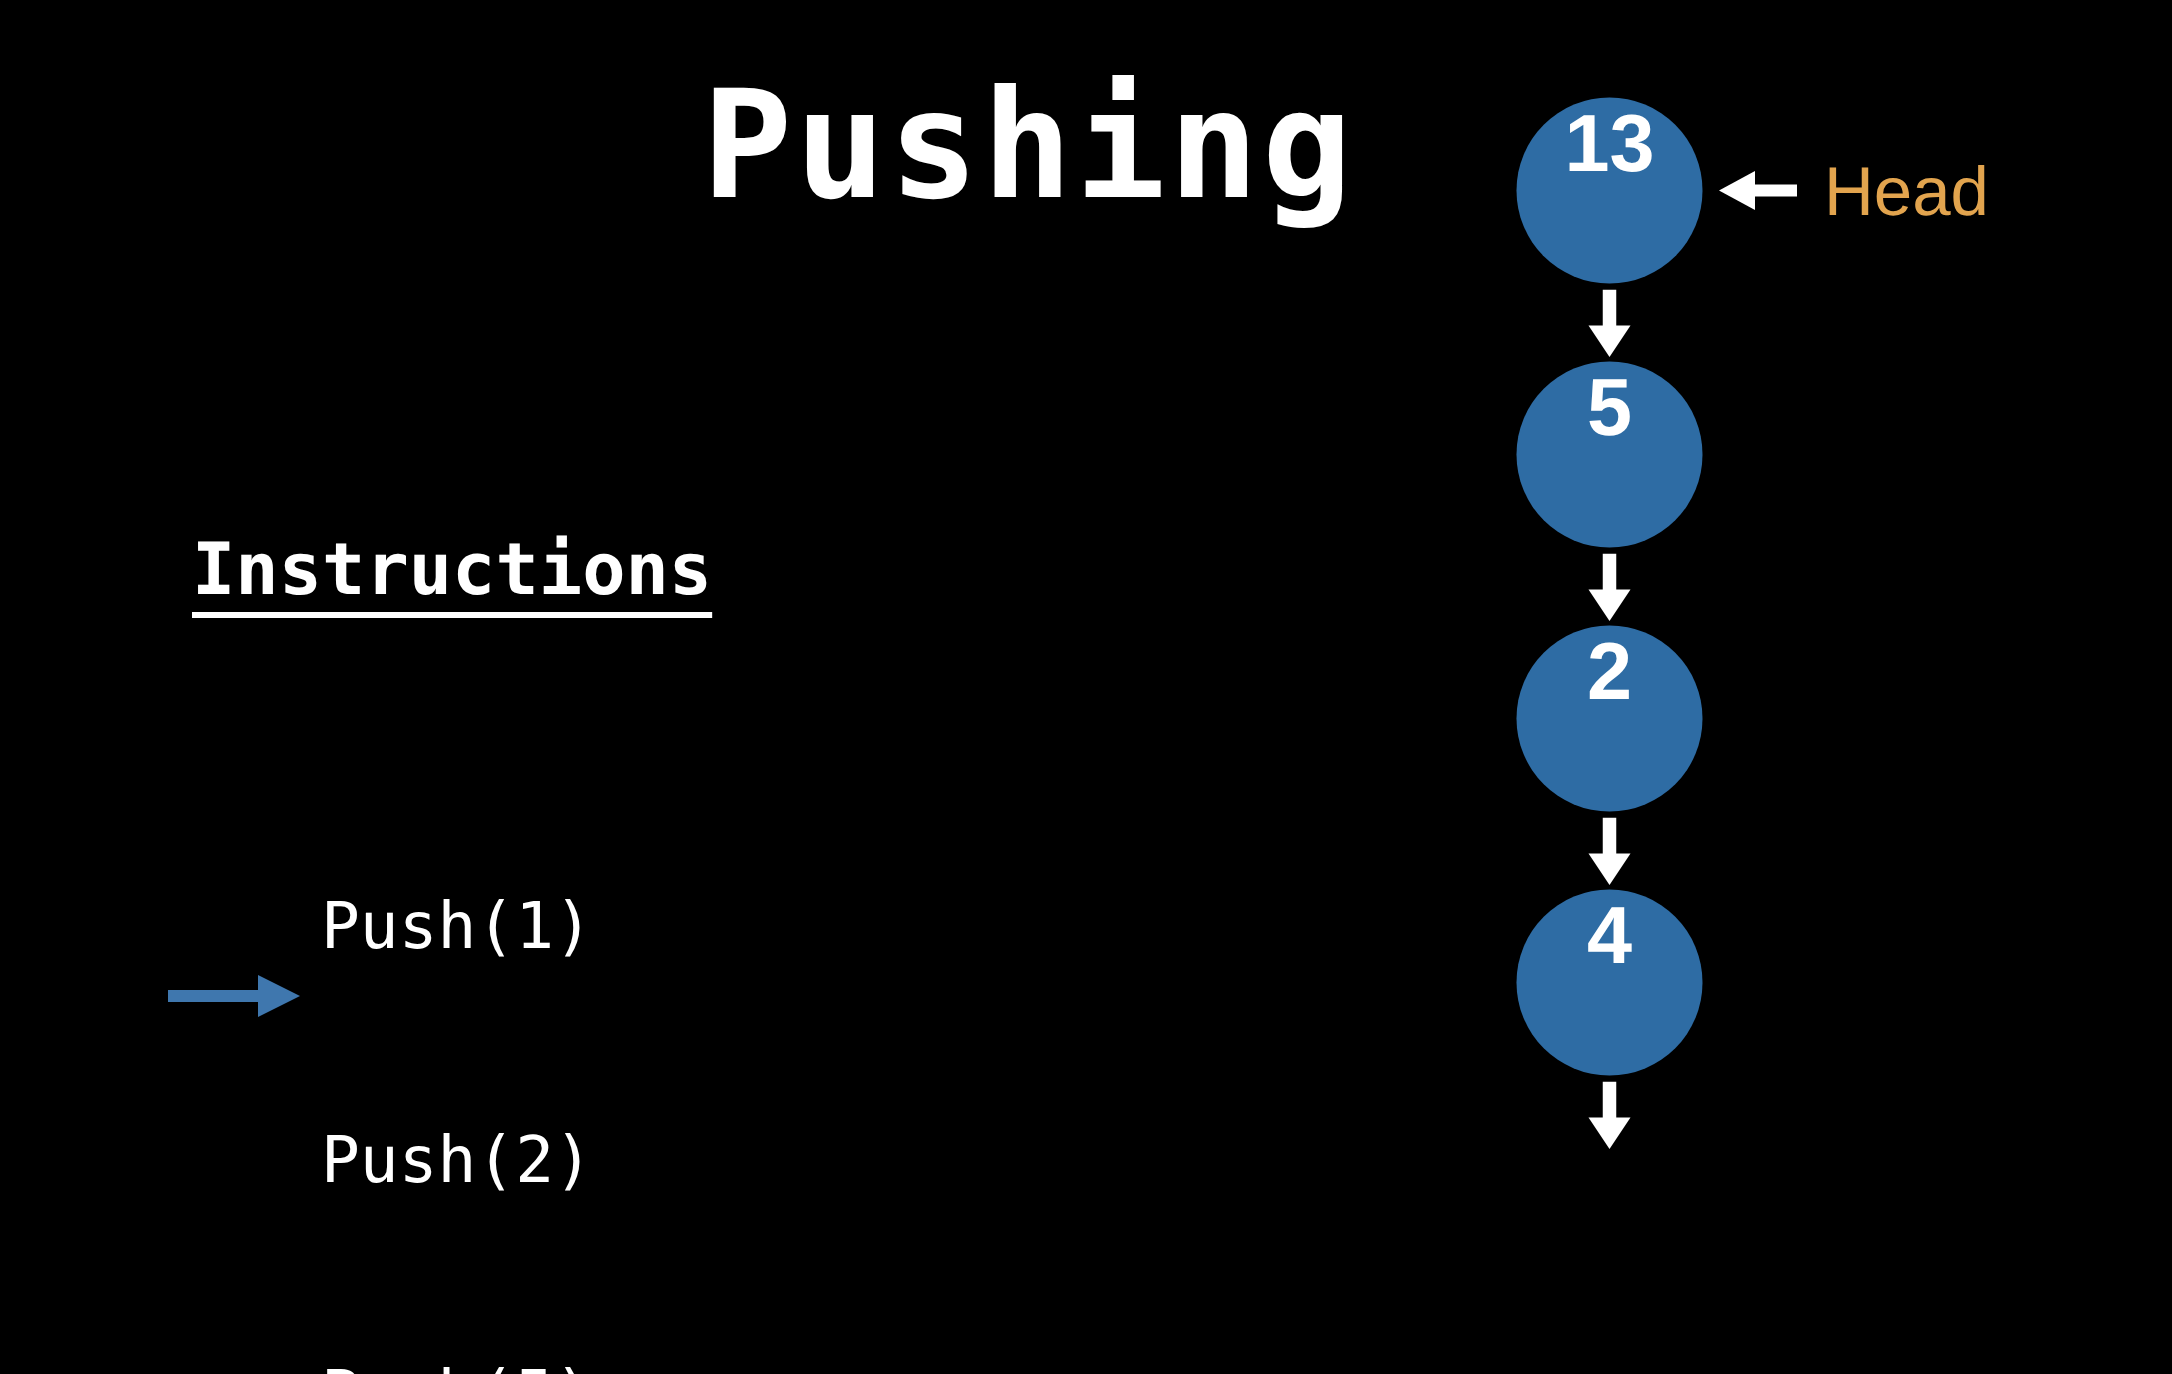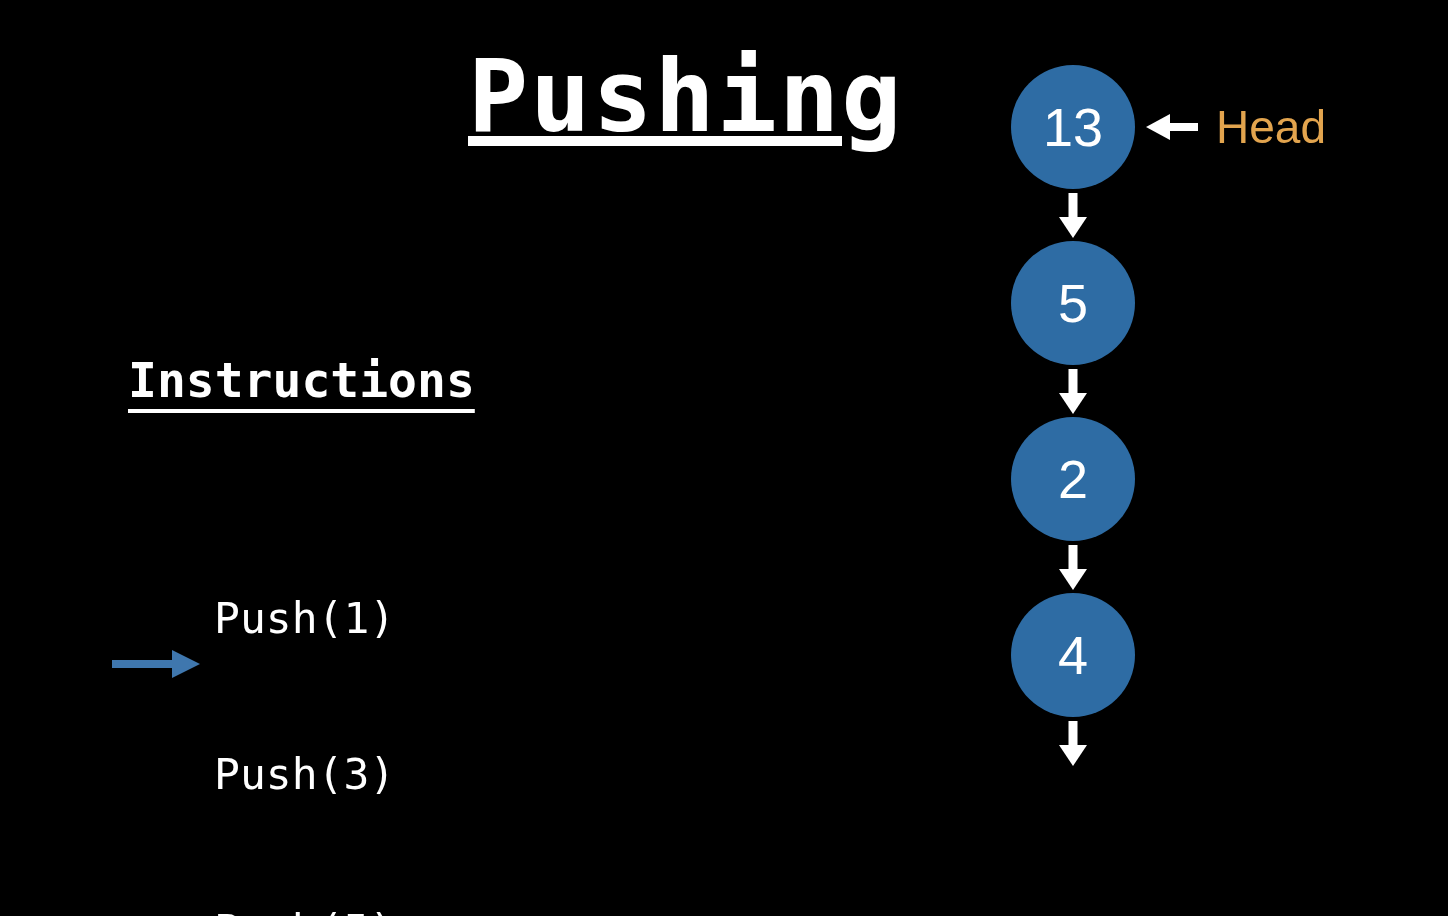--- a/index.html
+++ b/index.html
@@ -5,21 +5,21 @@
   html,body { margin:0; padding:0; background:#000; }
   .stage {
     position:relative; width:1448px; height:916px;
     background:var(--background,#000); overflow:hidden;
     font-family:"DejaVu Sans Mono", monospace;
   }
   .title {
     position:absolute; left:468px; top:42px; margin:0;
     font-family:"DejaVu Sans Mono", monospace;
     font-weight:bold; font-size:100px; line-height:1.1;
-    color:var(--text,#fff); letter-spacing:2px;text-decoration:underline;
+    color:var(--text,#fff); letter-spacing:2px;
   }
   .instructions-heading {
     position:absolute; left:128px; top:356px;
     font-family:"DejaVu Sans Mono", monospace;
     font-weight:bold; font-size:48px; line-height:1;
     color:var(--text,#fff);
     text-decoration:underline;
     text-decoration-thickness:4px;
     text-underline-offset:12px;
   }
@@ -28,23 +28,23 @@
     font-family:"DejaVu Sans Mono", monospace;
     font-size:43px; line-height:52px; color:var(--text,#fff);
     white-space:pre;
   }
   .pointer-arrow { position:absolute; left:112px; top:650px; }
   .node {
     position:absolute; left:1011px; width:124px; height:124px;
     border-radius:50%;
     background:var(--node-fill,#2e6ca4);
     color:var(--node-text,#fff);
-    display:flex; align-items:center; justify-content:center;
+    display:flex; justify-content:center;
     font-family:"Liberation Sans", sans-serif;
-    font-weight:normal; font-size:54px;
+    font-weight:bold; font-size:54px;
   }
   .node--null {
     left:1012px; width:122px; height:122px;
     background:linear-gradient(180deg, var(--null-fill-top,#a7aaae) 0%, #8b8e92 48%, var(--null-fill-bottom,#67696c) 100%);
     font-size:40px;
   }
   .connector { position:absolute; left:1057px; }
   .head-pointer {
     position:absolute; left:1146px; top:104px;
     display:flex; align-items:center; gap:18px;
@@ -100,21 +100,21 @@
   <svg class="connector" style="top:721px" width="32" height="46" viewBox="0 0 32 46">
     <rect x="11.5" y="0" width="9" height="26" fill="#ffffff"></rect>
     <polygon points="2,24 30,24 16,45" fill="#ffffff"></polygon>
   </svg>
 
 
   <div class="instructions-heading">Instructions</div>
 
   <div class="instruction-list">
     <div>Push(1)</div>
-    <div>Push(3)</div>
+    <div>Push(2)</div>
     <div>Push(5)</div>
     
   </div>
 
   <svg class="pointer-arrow" width="88" height="28" viewBox="0 0 88 28">
     <rect x="0" y="10" width="62" height="8" fill="#3f77ae"></rect>
     <polygon points="60,0 88,14 60,28" fill="#3f77ae"></polygon>
   </svg>
 
 </div>

